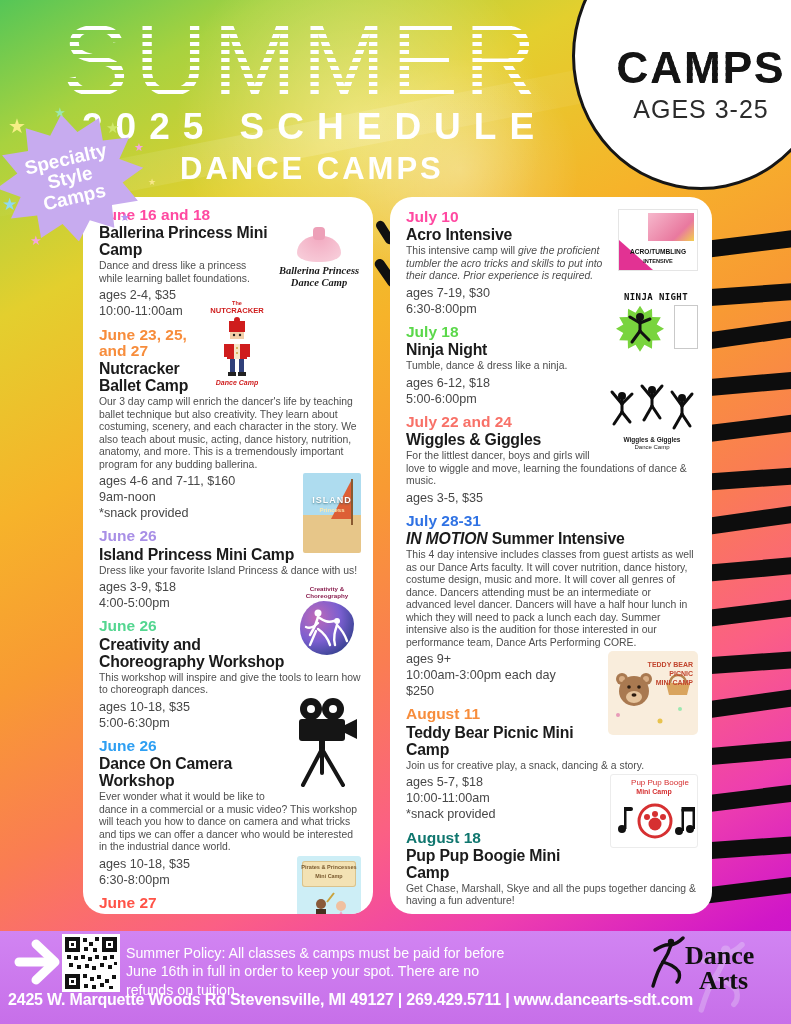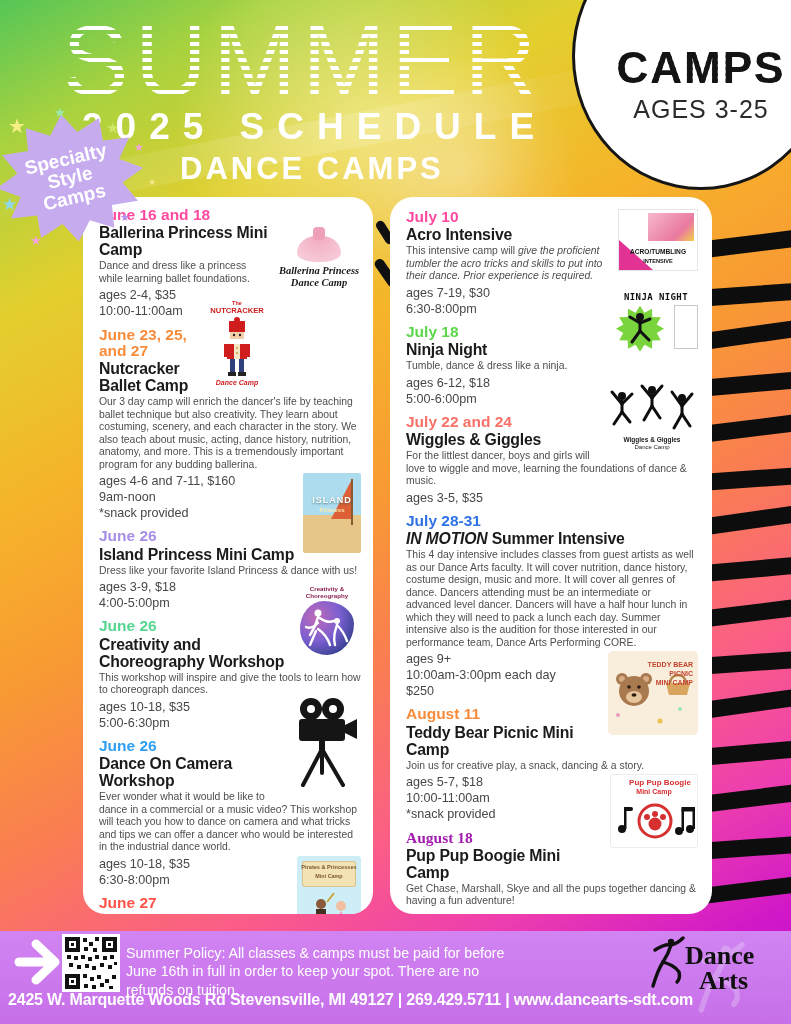--- a/index.html
+++ b/index.html
@@ -38,21 +38,21 @@
   .badge{left:-4px;top:114px;width:148px;height:128px;z-index:7;transform:rotate(-8deg);}
   .badge-star{position:absolute;inset:0;background:#c7abef;
     clip-path:polygon(50% 0%,59.3% 15.2%,75% 6.7%,75.5% 24.5%,93.3% 25%,84.8% 40.7%,100% 50%,84.8% 59.3%,93.3% 75%,75.5% 75.5%,75% 93.3%,59.3% 84.8%,50% 100%,40.7% 84.8%,25% 93.3%,24.5% 75.5%,6.7% 75%,15.2% 59.3%,0% 50%,15.2% 40.7%,6.7% 25%,24.5% 24.5%,25% 6.7%,40.7% 15.2%);}
   .badge-text{position:absolute;inset:0;display:flex;flex-direction:column;justify-content:center;align-items:center;
     transform:rotate(-5deg);color:#fff;font-weight:800;font-size:19px;line-height:1.02;text-align:center;}
   .star{z-index:8;line-height:1;}
 
   
   .panel{background:#fff;border-radius:22px;z-index:5;overflow:hidden;box-sizing:border-box;}
   .panel-left{left:83px;top:197px;width:290px;height:717px;padding:10px 12px 6px 16px;}
-  .panel-right{left:390px;top:197px;width:322px;height:717px;padding:12px 14px 6px 16px;border-radius:23px;}
+  .panel-right{left:390px;top:197px;width:322px;height:717px;padding:12px 14px 6px 16px;}
 
   .camp-section{margin-bottom:7px;}
   .camp-date{font-size:15.5px;font-weight:800;line-height:1.05;margin:0 0 1px;}
   .camp-title{font-size:15.8px;font-weight:800;color:#1b1b1b;line-height:1.08;margin:0 0 2px;letter-spacing:-0.2px;}
   .camp-desc{font-size:10.4px;color:#4e4e4e;line-height:1.2;margin:0 0 2px;}
   .camp-meta{font-size:12.6px;color:#474747;line-height:1.28;}
   .it{font-style:italic;}
 
   
   .thumb{float:right;margin:0 0 4px 8px;position:relative;display:flex;flex-direction:column;justify-content:flex-end;}
@@ -114,21 +114,21 @@
   .wiggles .tl0{order:2;font-size:6.5px;font-weight:800;color:#1a1a1a;}
   .wiggles .tl1{order:3;font-size:6px;color:#1a1a1a;}
 
   .teddy{width:90px;height:84px;}
   .teddy .art{position:absolute;inset:0;background:#f9eddc;border-radius:5px;}
   .teddy .tl{position:absolute;right:5px;text-align:right;font-size:7px;font-weight:800;color:#c2452e;z-index:2;left:auto;}
   .teddy .tl0{top:10px;} .teddy .tl1{top:19px;} .teddy .tl2{top:28px;}
 
   .puppup{width:88px;height:74px;}
   .puppup .art{position:absolute;inset:0;background:#fff;border:1px solid #ececec;border-radius:3px;}
-  .puppup .tl0{position:absolute;top:4px;left:12px;right:0;font-size:8px;font-weight:700;color:#d63031;z-index:2;}
+  .puppup .tl0{position:absolute;top:4px;left:12px;right:0;font-size:8px;font-weight:400;color:#d63031;z-index:2;}
   .puppup .tl1{position:absolute;top:14px;left:0;right:0;font-size:7px;font-weight:800;color:#d63031;z-index:2;}
 
   
   .footer-band{left:0;top:931px;width:791px;height:93px;background:linear-gradient(180deg,#d184f2 0%,#c76fe9 100%);z-index:6;}
   .arrow{left:14px;top:936px;z-index:7;}
   .qr{left:62px;top:934px;z-index:7;}
   .policy{left:126px;top:944px;width:400px;color:#fff;font-size:14.2px;line-height:1.3;z-index:7;}
   .address{left:8px;top:991px;width:660px;color:#fff;font-size:16px;font-weight:700;letter-spacing:-0.2px;z-index:7;white-space:nowrap;}
   .logo{right:12px;top:936px;width:130px;height:80px;z-index:7;}
   .logo-ghost{position:absolute;right:28px;top:6px;opacity:.35;}
@@ -469,21 +469,21 @@
             </svg>
           </div>
           <span class="tl tl0">Pup Pup Boogie</span>
           <span class="tl tl1">Mini Camp</span>
         </div>
         <div class="camp-meta">ages 5-7, $18</div>
         <div class="camp-meta">10:00-11:00am</div>
         <div class="camp-meta">*snack provided</div>
       </div>
       <div class="camp-section">
-        <div class="camp-date" style="color: #a21caf; font-family: Liberation Serif, serif;">August 18</div>
+        <div class="camp-date" style="color: #0f766e;">August 18</div>
         <div class="camp-title">Pup Pup Boogie Mini Camp</div>
         <div class="camp-desc">Get Chase, Marshall, Skye and all the pups together dancing &amp; having a fun adventure!</div>
       </div>
     </div>
 
   <div class="abs footer-band"></div>
   <svg class="abs arrow" width="48" height="52" viewBox="0 0 48 52">
     <g stroke="#ffffff" stroke-width="9" stroke-linecap="round" stroke-linejoin="round" fill="none">
       <path d="M5 26 H32"></path>
         <path d="M22 8 L41 26 L22 44"></path>

